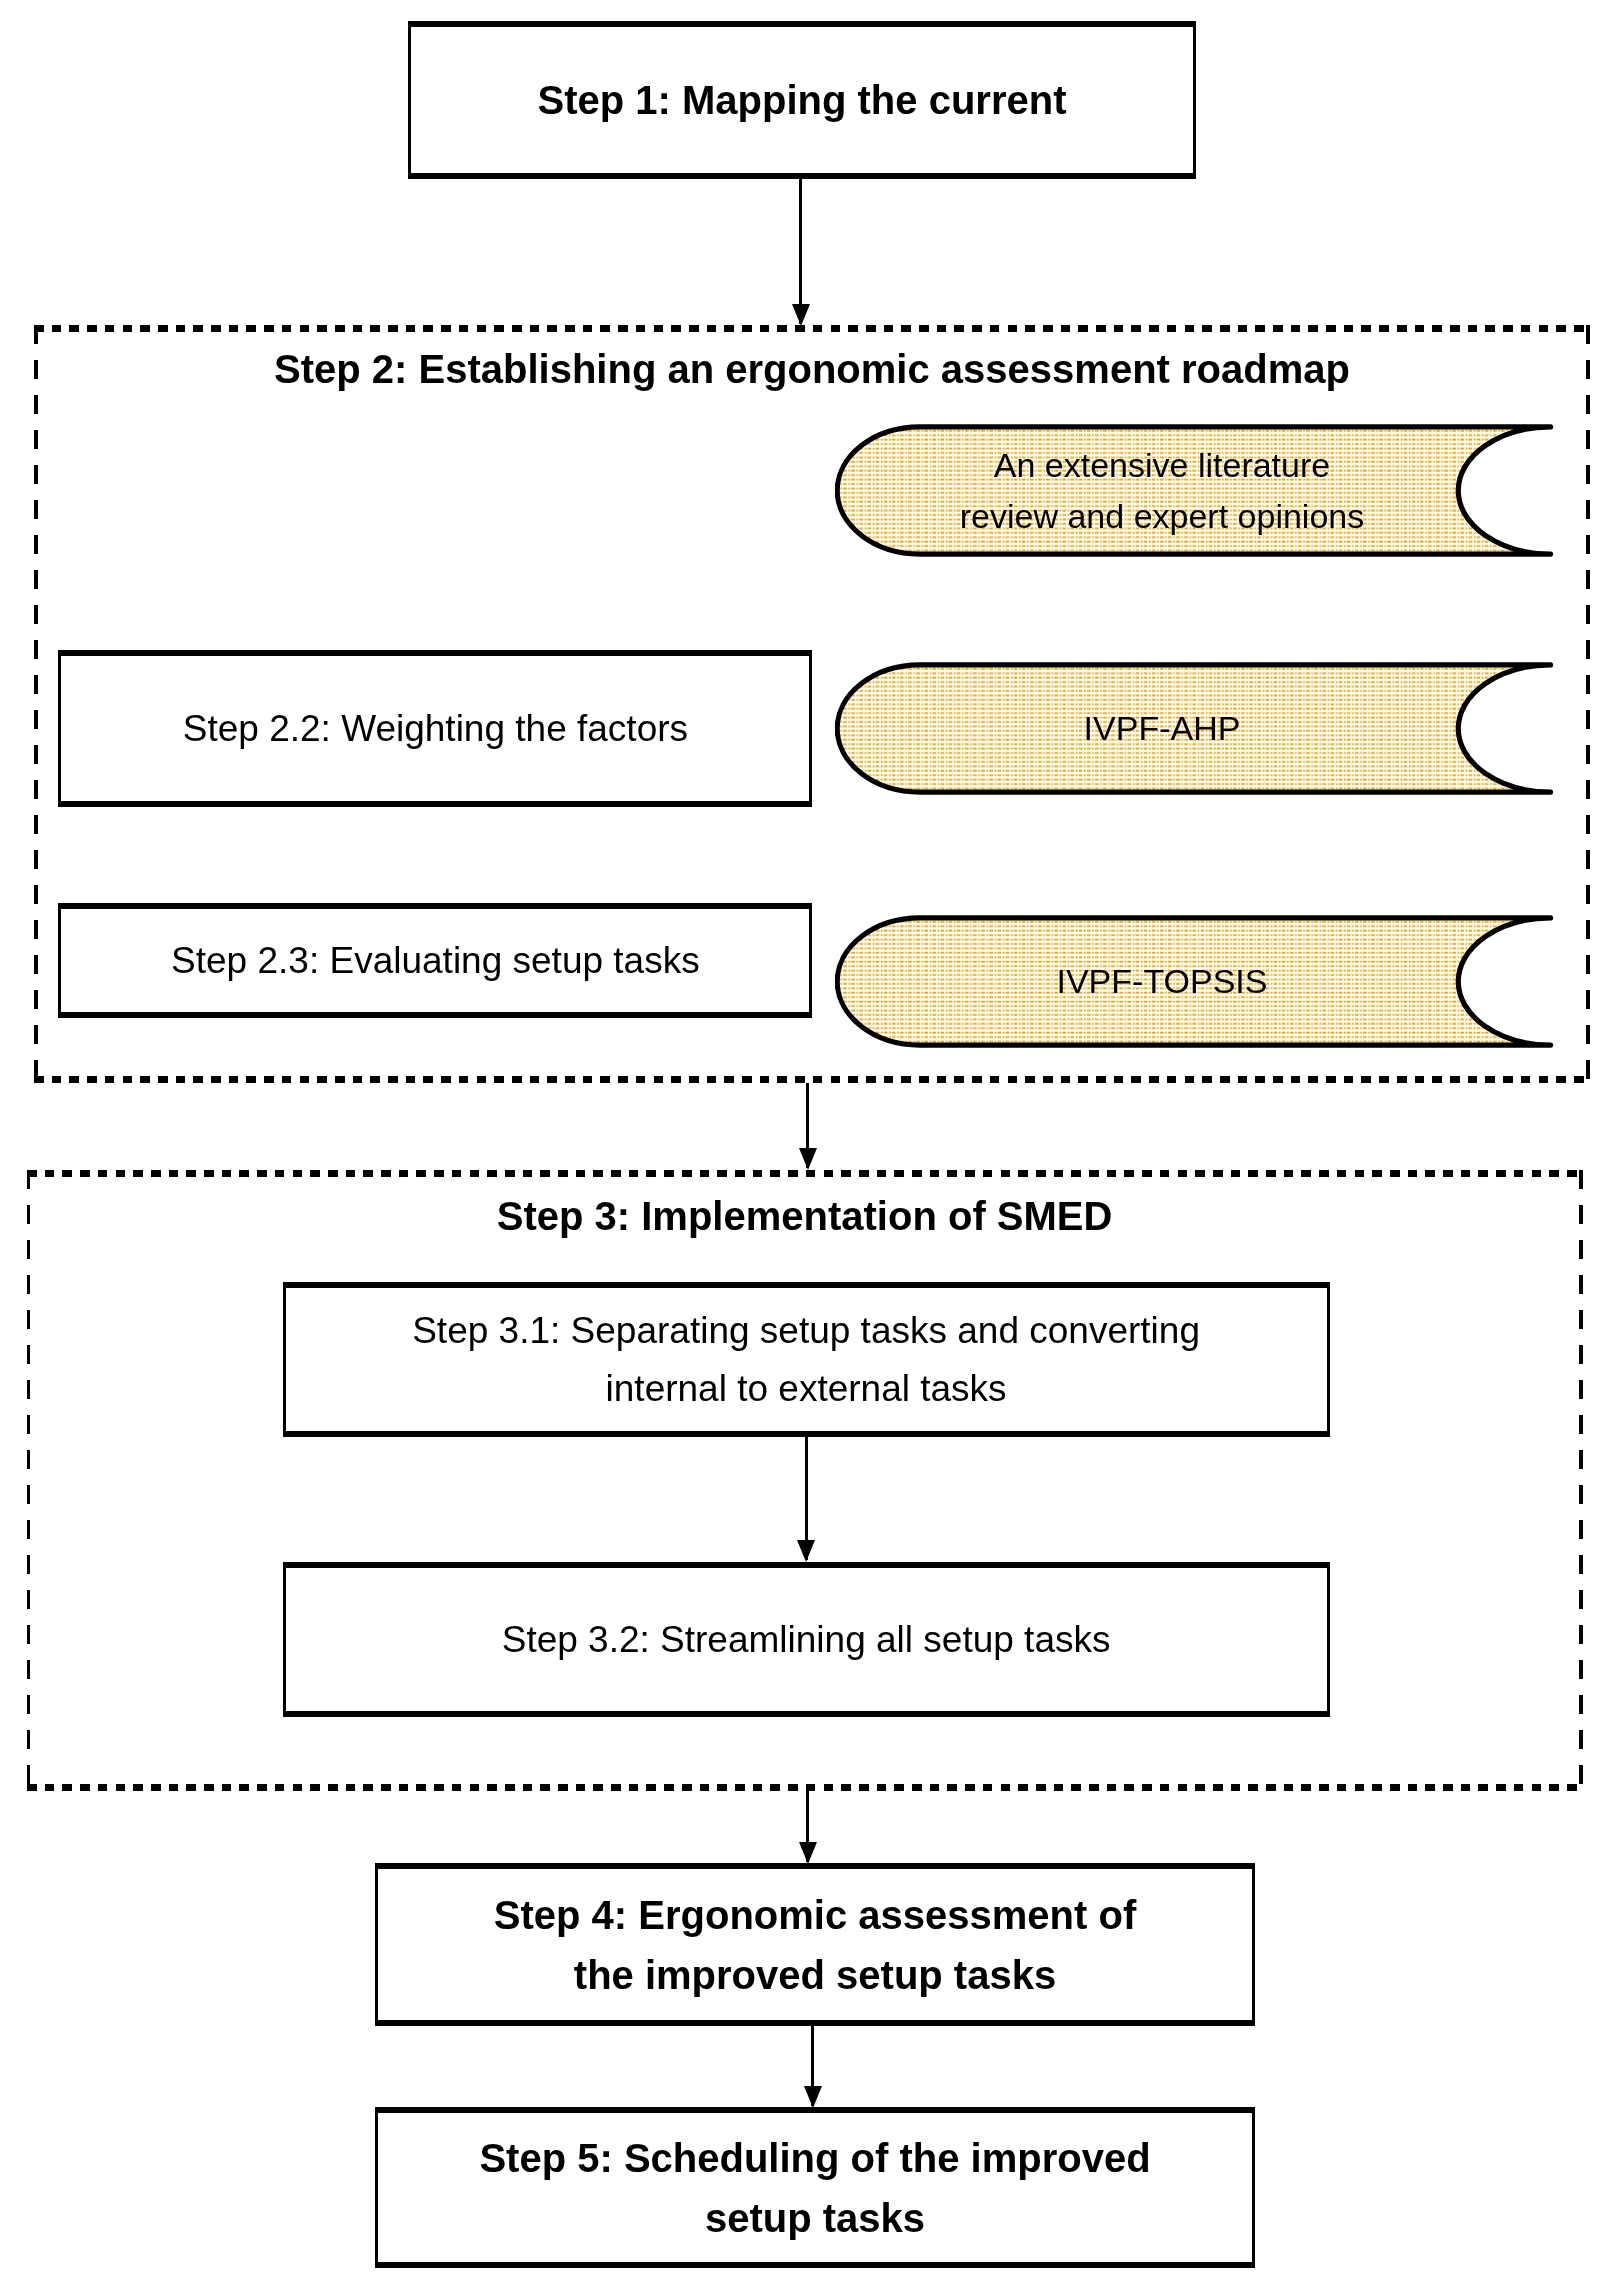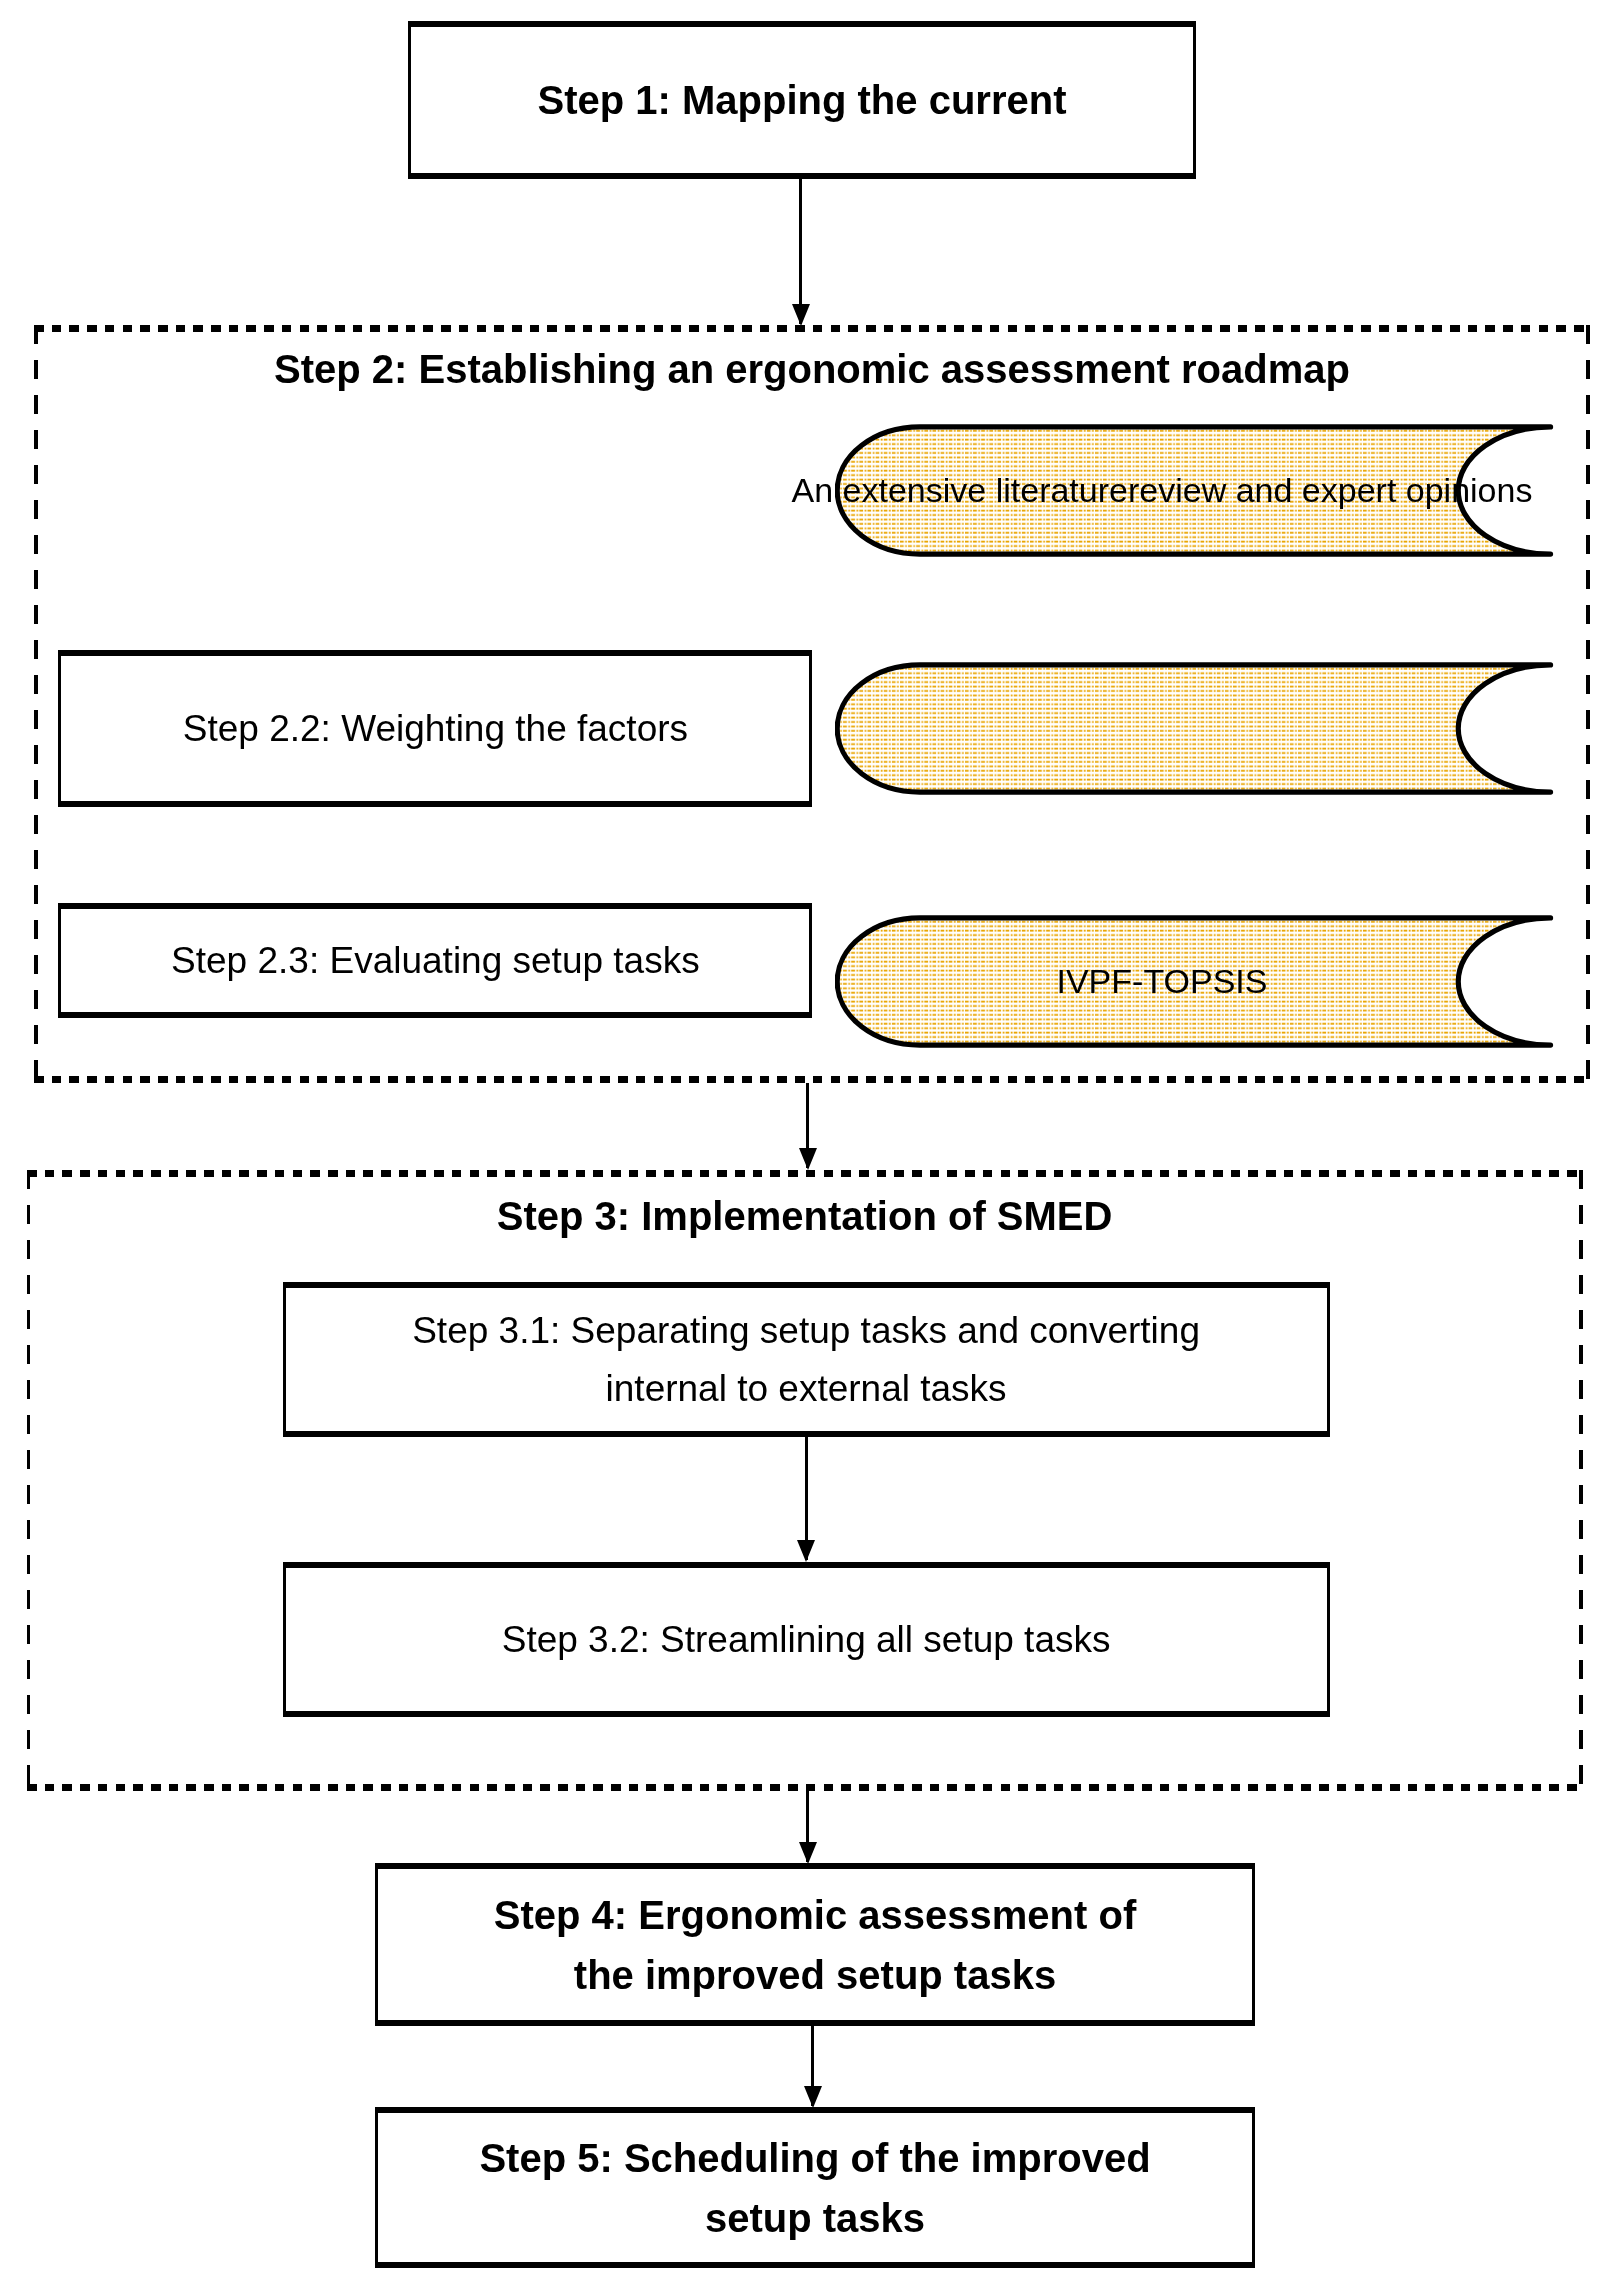--- a/index.html
+++ b/index.html
@@ -71,21 +71,21 @@
     border-right: 9.6px solid transparent;
     border-top: 22px solid #000;
   }
 
   
   .callout { position: absolute; width: 720px; height: 133px; }
   .callout svg { position: absolute; left: 0; top: 0; width: 100%; height: 100%; display: block; }
   .callout .ctext {
     position: absolute;
     left: 52px; right: 118px; top: 0; bottom: 0;
-    display: flex; 
+    display: flex; flex-direction: column;
     align-items: center; justify-content: center;
     text-align: center;
     font-size: 34px;
     line-height: 1.5;
   }
   .callout .ctext .ln { white-space: nowrap; }
   .ctext-big { font-size: 37px; }
 </style>
 </head>
 <body>
@@ -126,20 +126,23 @@
       </div>
     </div>
 
     <div class="pbox fs-sub" style="left:24.4px; top:325px; width:754px; height:157px;">
       <div class="ln">Step 2.2: Weighting the factors</div>
     </div>
     <div class="callout" style="left:801px; top:337px;">
       <svg viewBox="0 0 975 180" preserveAspectRatio="none">
         <path d="M 115 4 L 969 4 A 125 86 0 0 0 969 176 L 115 176 A 112 86 0 0 1 115 4 Z" fill="url(#golddots)" stroke="#000" stroke-width="7" stroke-linejoin="round"></path>
       </svg>
+      <div class="ctext ctext-big">
+        <div class="ln">IVPF-AHP</div>
+      </div>
     </div>
 
     <div class="pbox fs-sub" style="left:24.4px; top:578px; width:754px; height:115px;">
       <div class="ln">Step 2.3: Evaluating setup tasks</div>
     </div>
     <div class="callout" style="left:801px; top:590px;">
       <svg viewBox="0 0 975 180" preserveAspectRatio="none">
         <path d="M 115 4 L 969 4 A 125 86 0 0 0 969 176 L 115 176 A 112 86 0 0 1 115 4 Z" fill="url(#golddots)" stroke="#000" stroke-width="7" stroke-linejoin="round"></path>
       </svg>
       <div class="ctext ctext-big">

